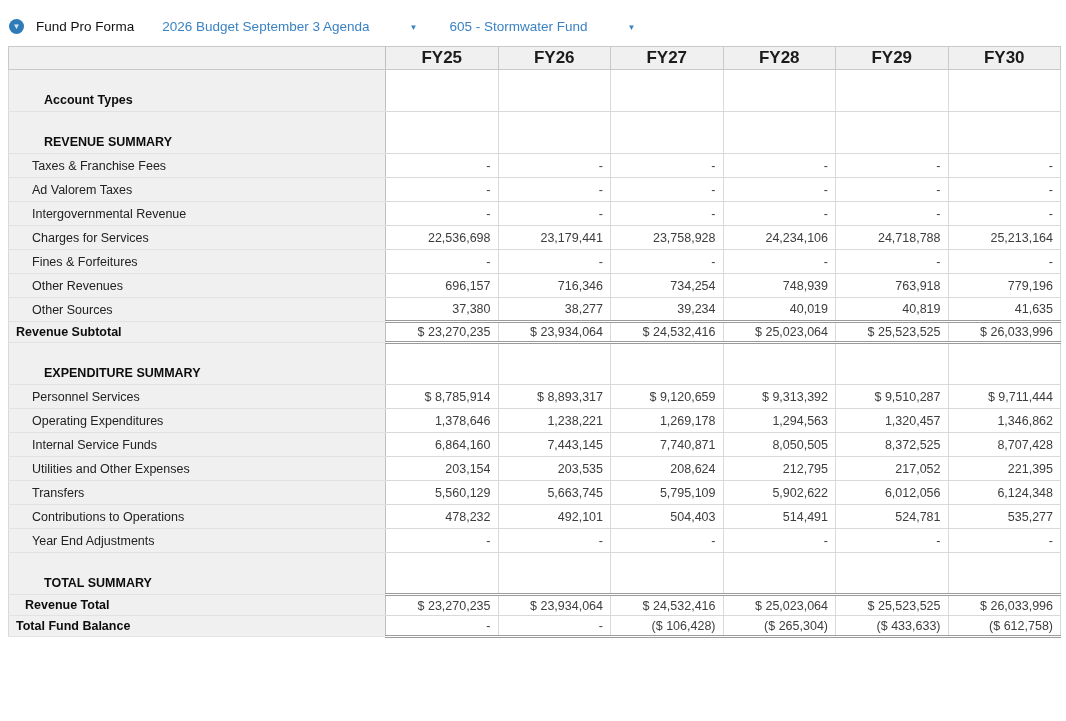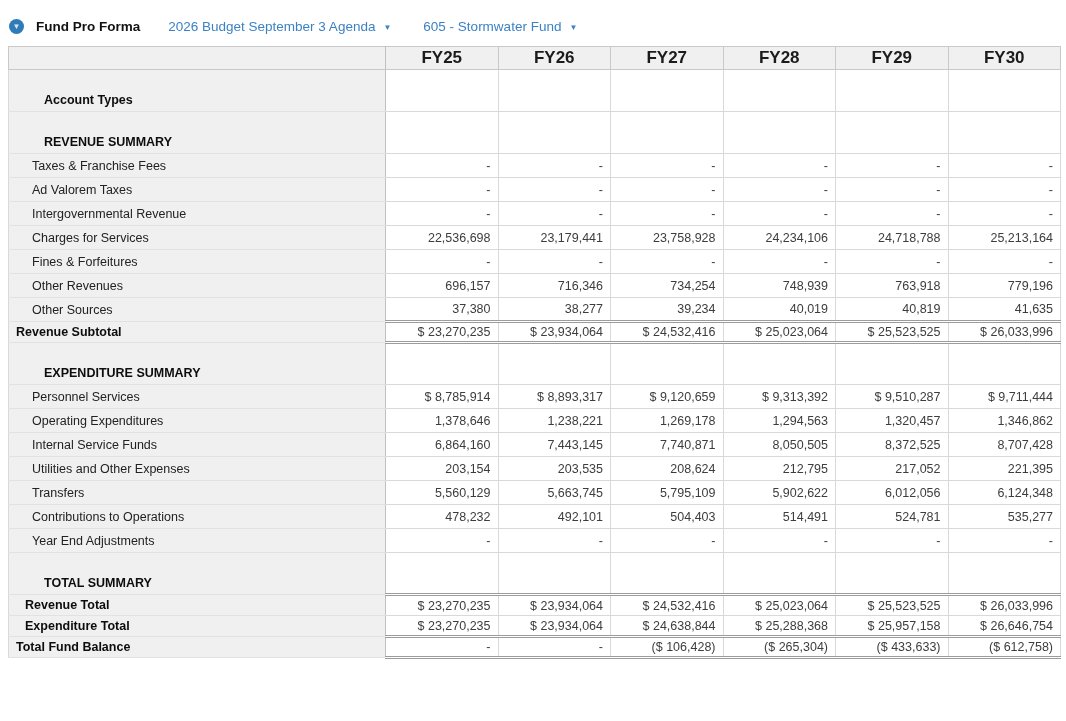--- a/index.html
+++ b/index.html
@@ -16,26 +16,26 @@
     padding: 13px 0 0 9px; height: 40px;
   }
   .collapse-btn {
     width: 15px; height: 15px; border-radius: 50%;
     background: #2e7bb8; color: #d4e6f4;
     display: inline-flex; align-items: center; justify-content: center;
     font-size: 8px; line-height: 1; cursor: pointer; flex: 0 0 auto;
     padding-top: 1px;
   }
   .topbar .title {
-    font-weight: bold; font-size: 13.5px; color: #111;
+    font-weight: normal; font-size: 13.5px; color: #111;
     margin: 0 28px 0 12px; white-space: nowrap;
   }
   .dropdown {
     color: #3b82c4; font-size: 13.5px; margin-right: 32px;
-    cursor: pointer; white-space: nowrap; display: inline-flex; align-items: center;
+    cursor: pointer; white-space: nowrap; display: inline-flex; align-items: center; gap: 32px;
   }
   .dropdown .caret { font-size: 8px; margin-left: 8px; padding-top: 2px; }
 
   
   table.proforma {
     border-collapse: collapse; table-layout: fixed;
     width: 1053px; margin: 6px 0 0 8px;
     font-size: 12.5px;
     border: 1px solid #b3b3b3;
   }
@@ -291,29 +291,20 @@
       </tr>
       <tr class="row-total">
         <td class="label-col">Revenue Total</td>
         <td class="val">$ 23,270,235</td>
         <td class="val">$ 23,934,064</td>
         <td class="val">$ 24,532,416</td>
         <td class="val">$ 25,023,064</td>
         <td class="val">$ 25,523,525</td>
         <td class="val">$ 26,033,996</td>
       </tr>
-      <tr class="row-total">
-        <td class="label-col">Expenditure Total</td>
-        <td class="val">$ 23,270,235</td>
-        <td class="val">$ 23,934,064</td>
-        <td class="val">$ 24,638,844</td>
-        <td class="val">$ 25,288,368</td>
-        <td class="val">$ 25,957,158</td>
-        <td class="val">$ 26,646,754</td>
-      </tr>
       <tr class="row-grand">
         <td class="label-col">Total Fund Balance</td>
         <td class="val">-</td>
         <td class="val">-</td>
         <td class="val">($ 106,428)</td>
         <td class="val">($ 265,304)</td>
         <td class="val">($ 433,633)</td>
         <td class="val">($ 612,758)</td>
       </tr>
     </tbody>

